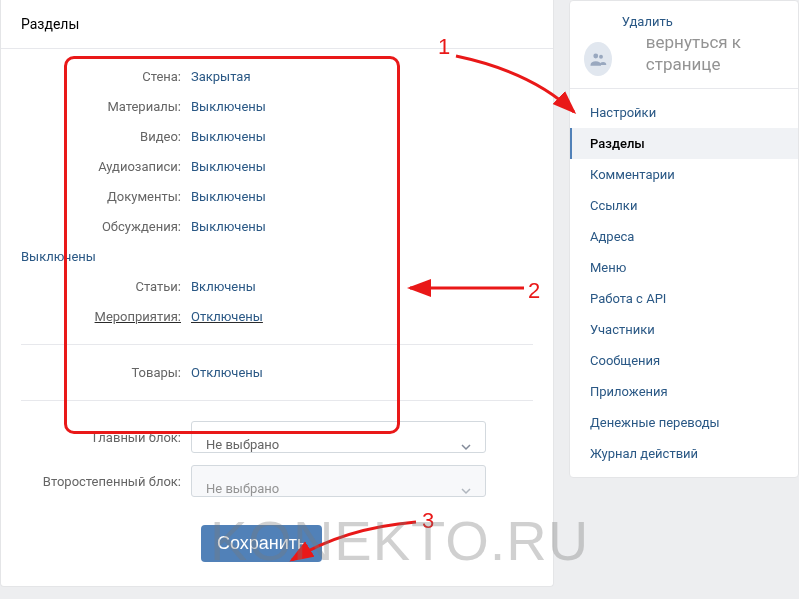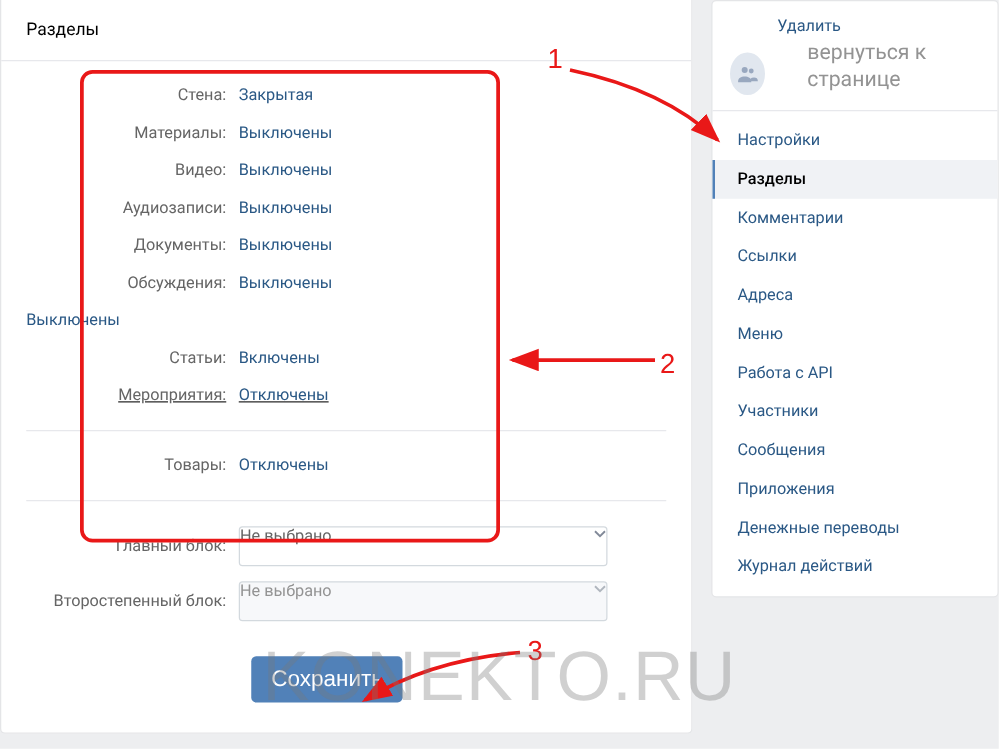--- a/index.html
+++ b/index.html
@@ -61,23 +61,23 @@
   padding-right: 10px;
 }
 .select-box {
   flex: 1;
   max-width: 295px;
   height: 32px;
   border: 1px solid #d3d9de;
   border-radius: 3px;
   background: #fff;
   display: flex;
-  align-items: flex-start;
+  align-items: flex-end;
   justify-content: space-between;
-  padding: 0 0;
+  padding: 0 14px;
   color: #656565;
   cursor: pointer;
 }
 .select-box.disabled {
   background: #f7f8fa;
   color: #939393;
   cursor: default;
 }
 .chev {
   width: 10px; height: 10px;

